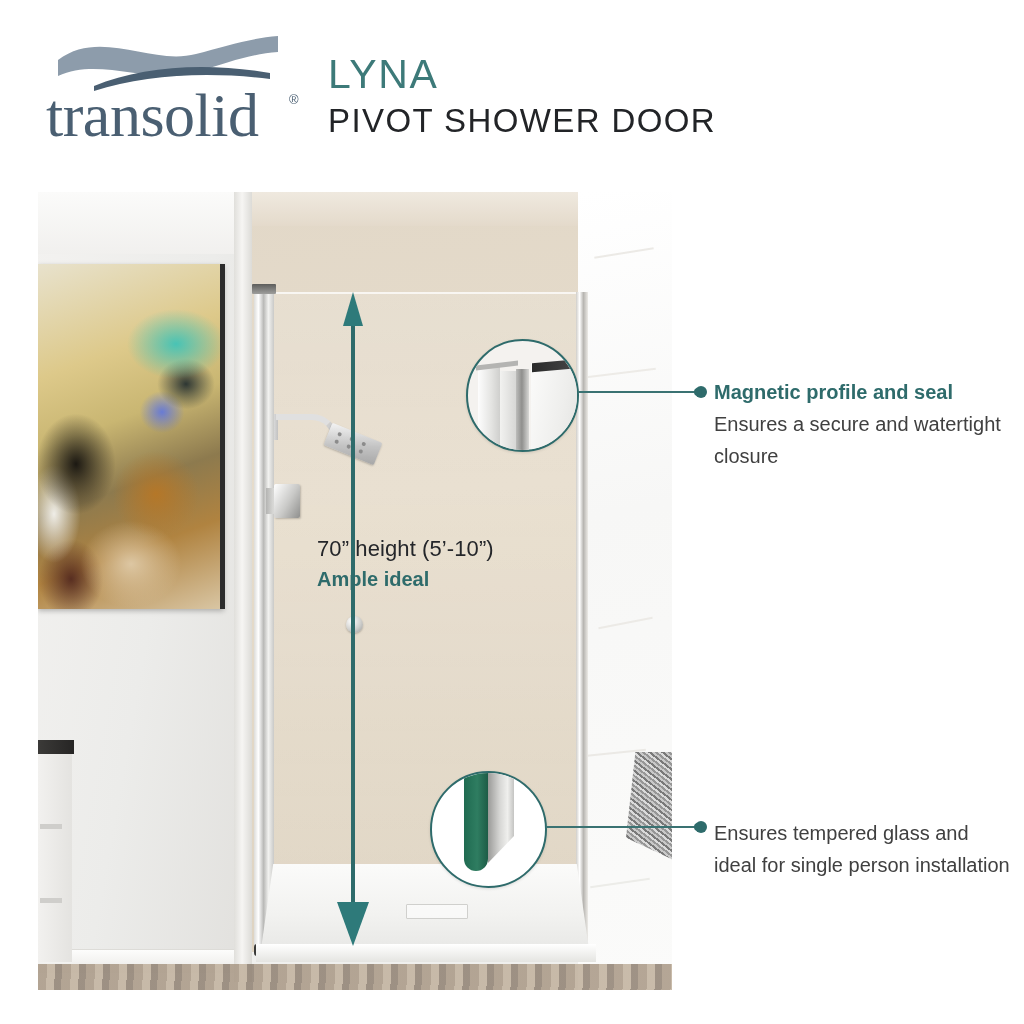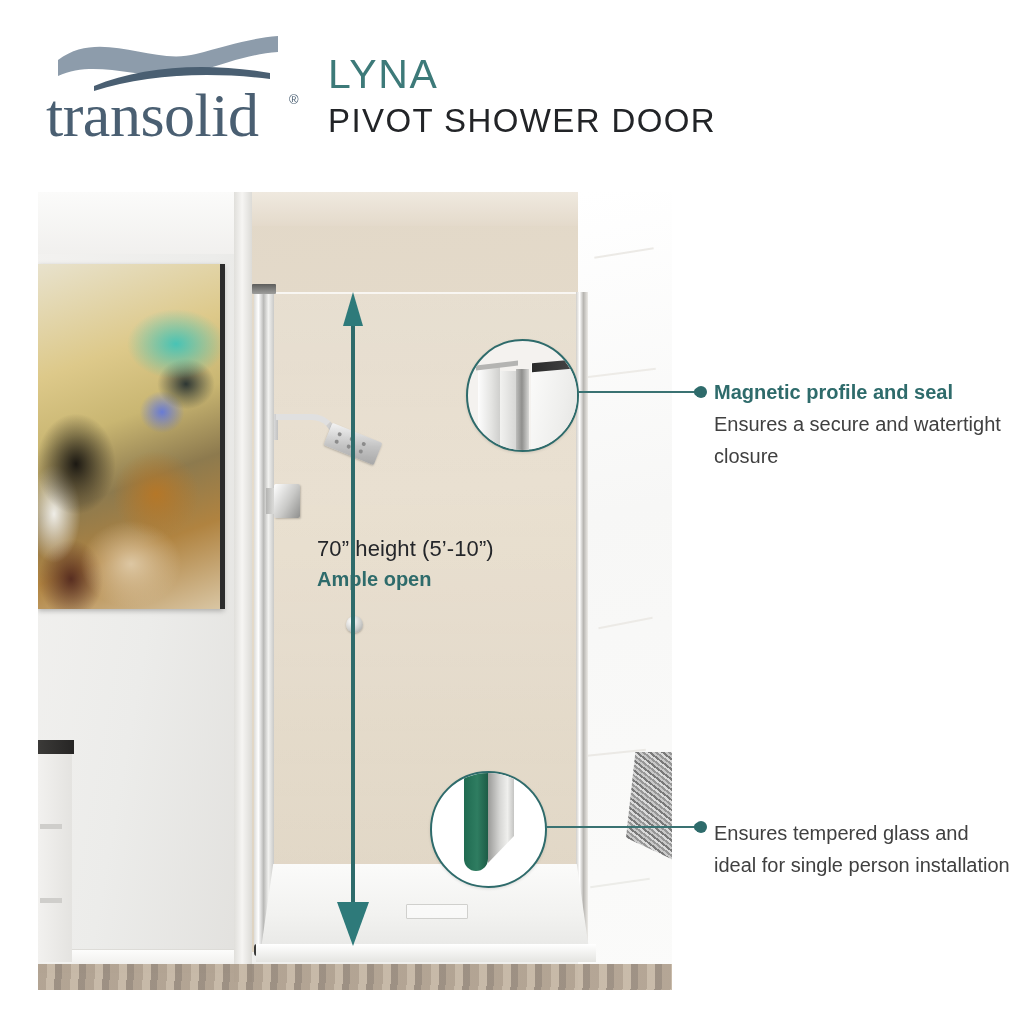--- a/index.html
+++ b/index.html
@@ -365,21 +365,21 @@
   <line x1="578" y1="392" x2="699" y2="392" stroke="#3a7272" stroke-width="2"></line>
   <circle cx="701" cy="392" r="6" fill="#2e6b6b"></circle>
 
   <line x1="546" y1="827" x2="699" y2="827" stroke="#3a7272" stroke-width="2"></line>
   <circle cx="701" cy="827" r="6" fill="#2e6b6b"></circle>
 </svg>
 
 <div id="height-label">
   <div id="height-main">70” height (5’-10”)</div>
   <div id="height-sub">
-    <div>Ample open</div>
+    <div>Ample ideal</div>
   </div>
 </div>
 
 <div id="callout-magnetic" class="callout">
   <div class="bullet"></div>
   <div class="callout-title">Magnetic profile and seal</div>
   <div class="callout-body">Ensures a secure and watertight closure</div>
 </div>
 
 <div id="callout-thickness" class="callout">

